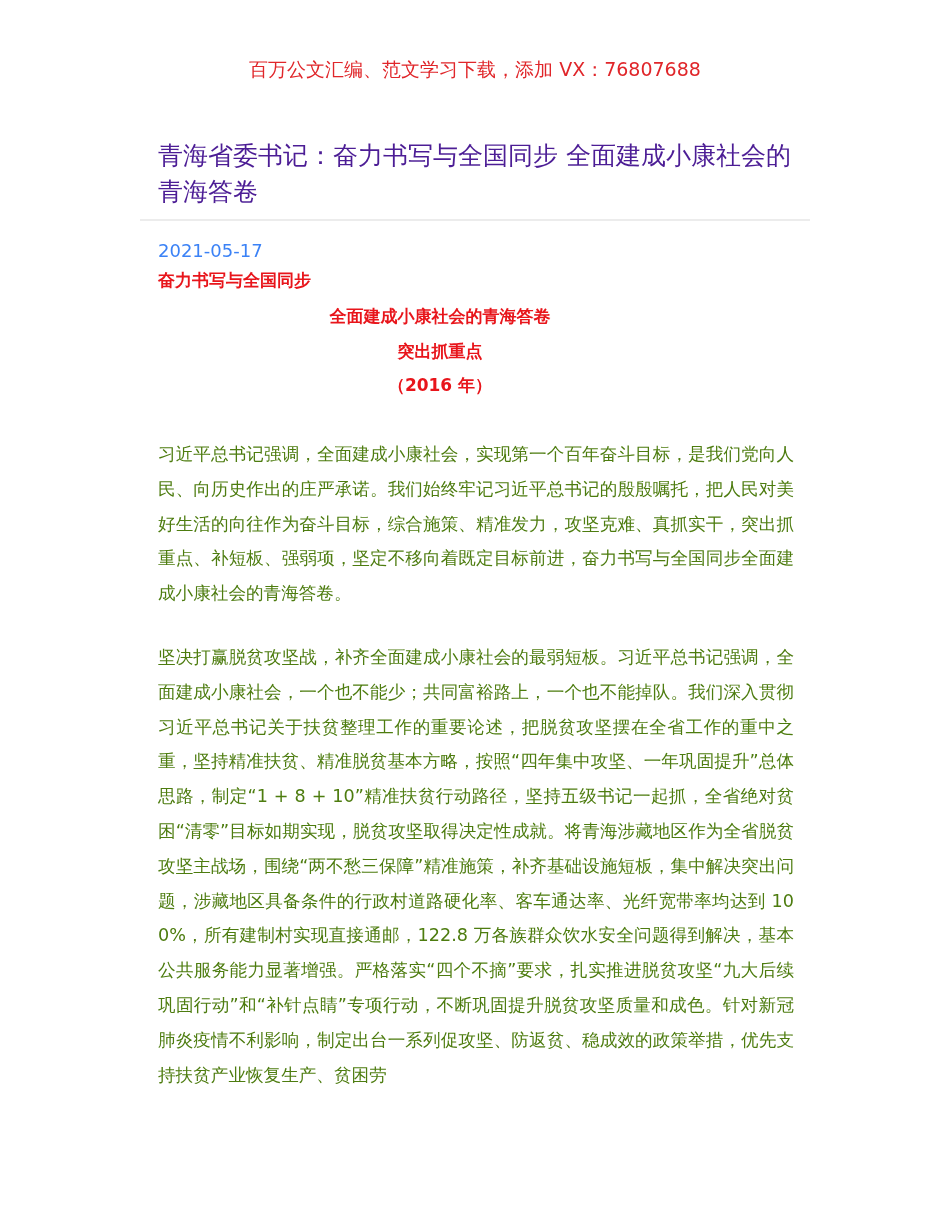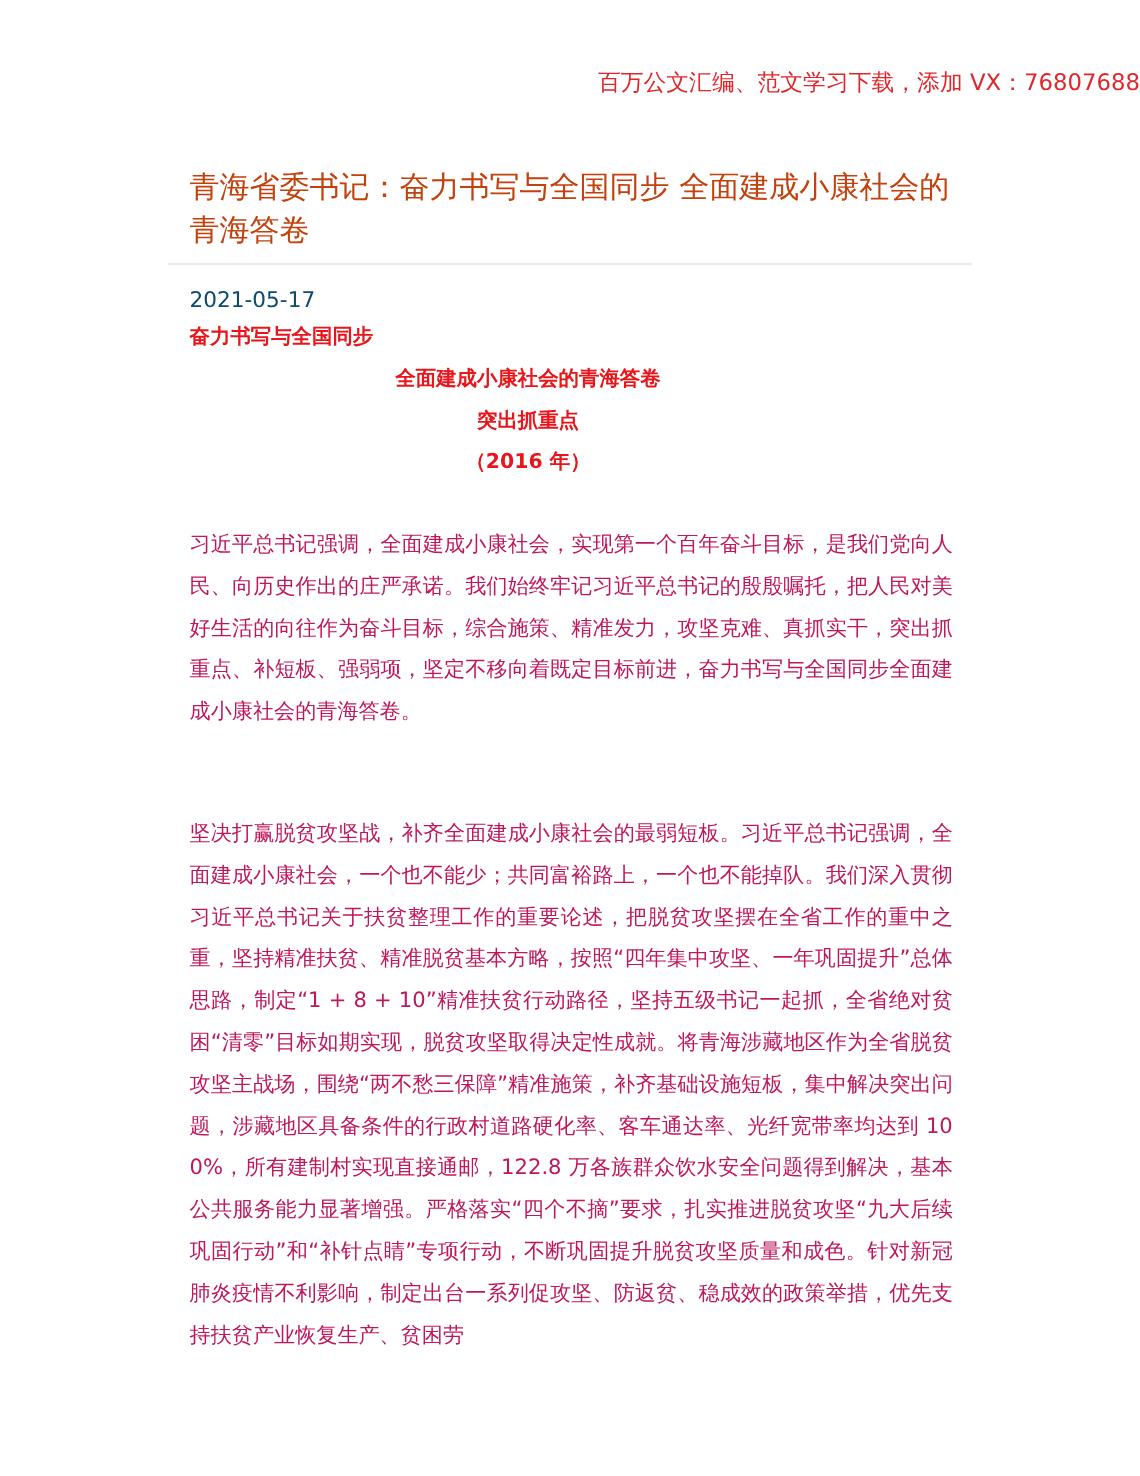--- a/index.html
+++ b/index.html
@@ -13,51 +13,51 @@
       position: relative;
       overflow: hidden;
       font-family: "DejaVu Sans", "Liberation Sans", sans-serif;
       color: #333333;
     }
     .banner {
       position: absolute;
       top: 54px;
       left: 0;
       width: 950px;
-      text-align: right;
+      text-align: center;
       font-size: 19px;
       color: #e0262a;
       letter-spacing: 0px;
       line-height: 30px;
     }
     .article-title {
       position: absolute;
       top: 138px;
       left: 158px;
       width: 640px;
       font-size: 25px;
       line-height: 36px;
-      color: #c2410c;
+      color: #4c1d95;
       font-weight: normal;
       margin: 0;
     }
     .divider {
       position: absolute;
       top: 219px;
       left: 140px;
       width: 670px;
       height: 2px;
       background: #ececec;
     }
     .date {
       position: absolute;
       top: 239px;
       left: 158px;
       font-size: 18px;
-      color: #0c4a6e;
+      color: #3b82f6;
       line-height: 24px;
     }
     .subhead-left {
       position: absolute;
       top: 269px;
       left: 158px;
       font-size: 17px;
       font-weight: bold;
       color: #e8151b;
       line-height: 24px;
@@ -75,27 +75,27 @@
     }
     .ch1 { top: 304px; }
     .ch2 { top: 339px; }
     .ch3 { top: 373px; }
     .body-para {
       position: absolute;
       left: 158px;
       width: 636px;
       font-size: 17.6px;
       line-height: 34.8px;
-      color: #be185d;
+      color: #4d7c0f;
       margin: 0;
       text-align: justify;
       word-break: break-all;
     }
     .p1 { top: 437px; }
-    .p2 { top: 678px; }
+    .p2 { top: 640px; }
   </style>
 </head>
 <body>
 
 <div class="banner">百万公文汇编、范文学习下载，添加 VX：76807688</div>
 
 <h1 class="article-title">青海省委书记：奋力书写与全国同步 全面建成小康社会的青海答卷</h1>
 
 <div class="divider"></div>
 

